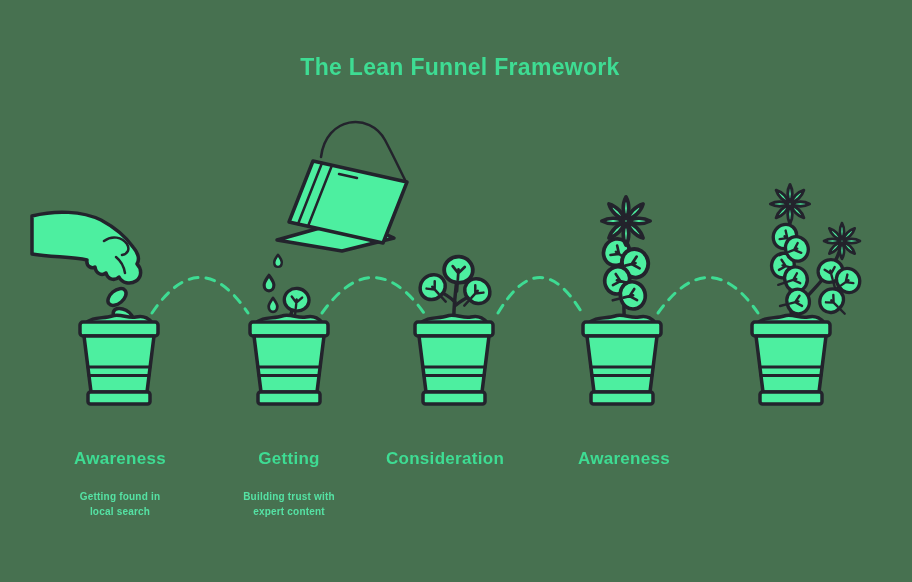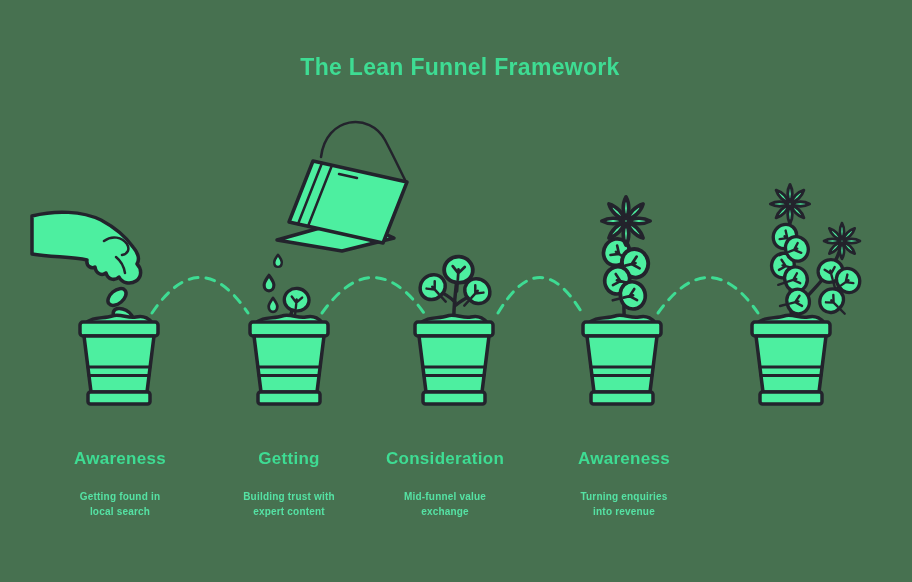--- a/index.html
+++ b/index.html
@@ -147,24 +147,20 @@
     <p>Getting found in
 local search</p>
   </div>
   <div class="stage-label" style="left:194px">
     <h2>Getting</h2>
     <p>Building trust with
 expert content</p>
   </div>
   <div class="stage-label" style="left:350px">
     <h2>Consideration</h2>
-    <p>Mid-funnel value
-exchange</p>
   </div>
   <div class="stage-label" style="left:529px">
     <h2>Awareness</h2>
-    <p>Turning enquiries
-into revenue</p>
   </div>
   <div class="stage-label" style="left:696px">
   </div>
 
 </div>
 
 </body></html>

